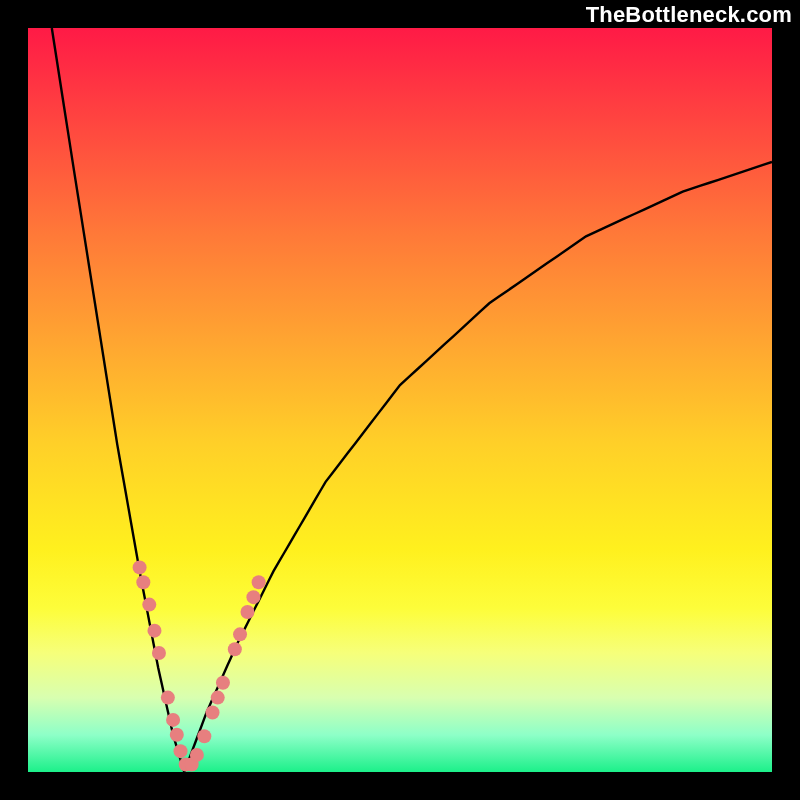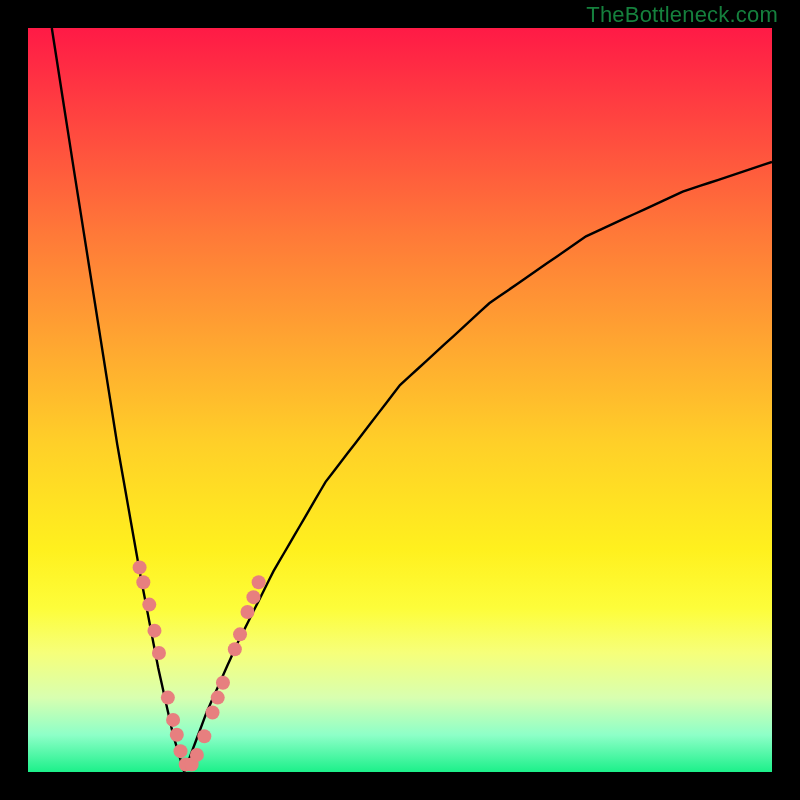--- a/index.html
+++ b/index.html
@@ -44,24 +44,24 @@
   }
   .curve-svg {
     position: absolute;
     inset: 0;
     width: 100%;
     height: 100%;
   }
   .watermark {
     position: absolute;
     top: 2px;
-    right: 22px;
-    color: #15803d;
+    right: 8px;
+    color: #ffffff;
     font-size: 22px;
-    font-weight: 400;
+    font-weight: 700;
     letter-spacing: 0.2px;
   }
 </style>
 </head>
 <body>
 
 <div class="frame">
   <div class="plot-area">
     <div class="gradient"></div>
     <svg class="curve-svg" viewBox="0 0 744 744" preserveAspectRatio="none">

